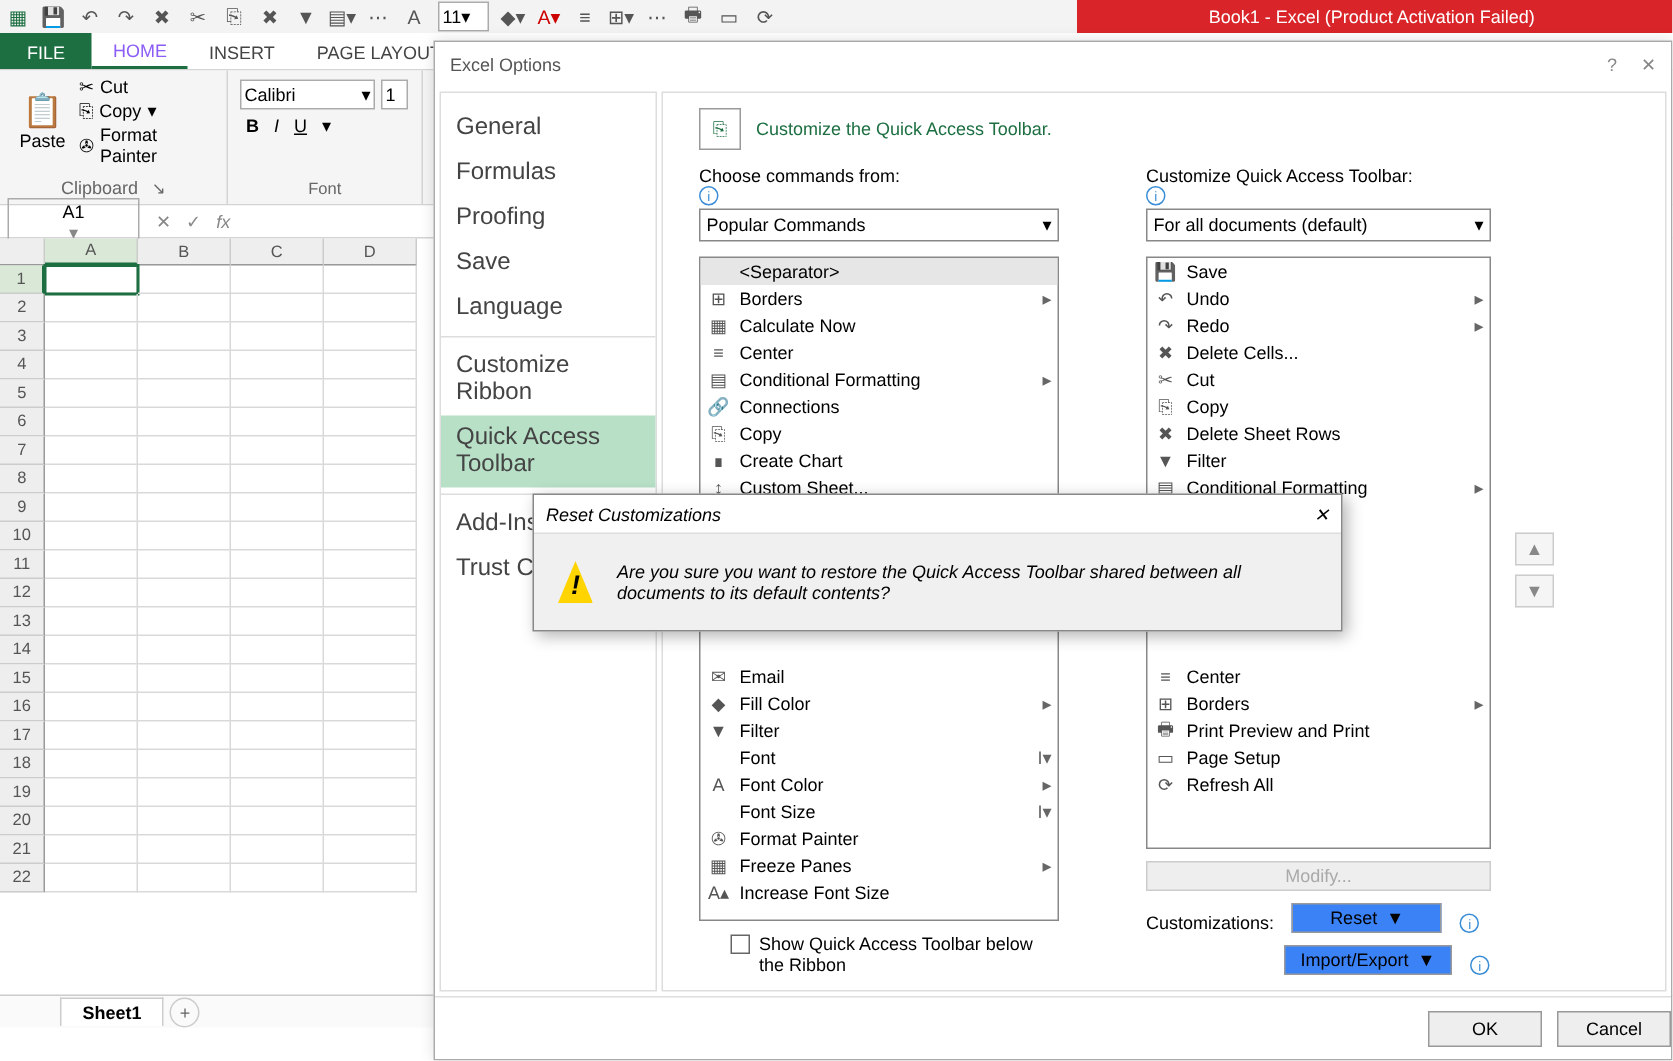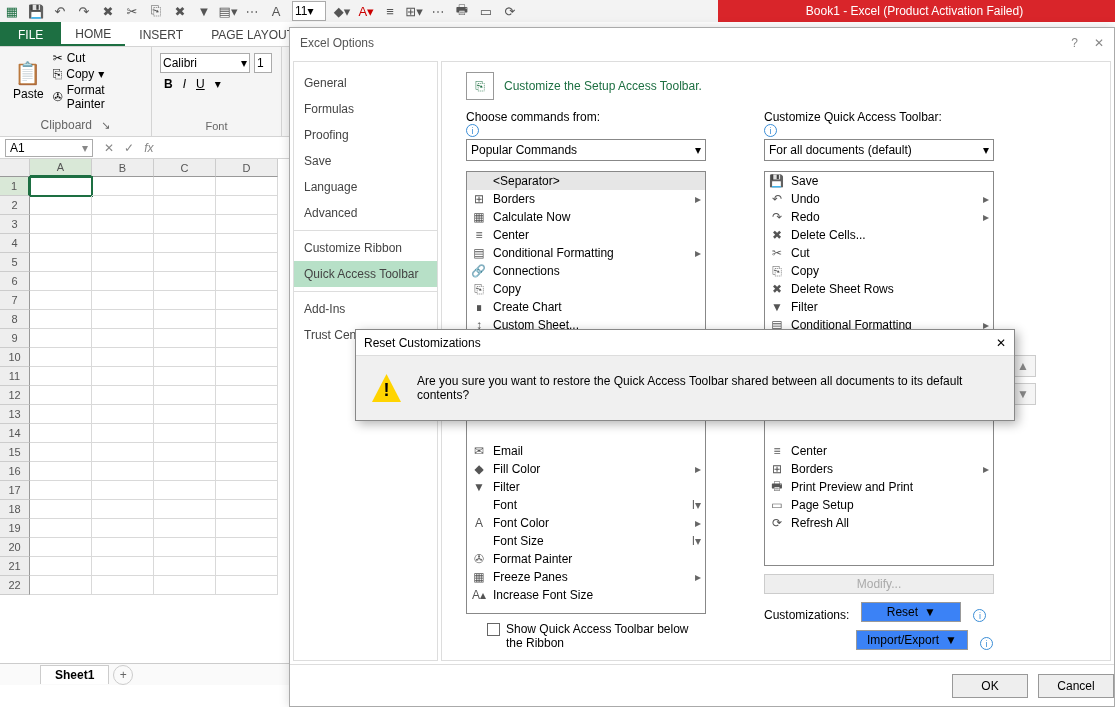--- a/index.html
+++ b/index.html
@@ -8,36 +8,36 @@
 
 .titlebar { height: 22px; background: linear-gradient(to right, #f3f3f3 0, #f3f3f3 718px, #d9252a 718px, #d9252a 100%); display: flex; align-items: center; padding: 0 4px; }
 .titlebar .qat { display: flex; gap: 8px; align-items: center; height: 100%; }
 .qat-icon { width: 16px; height: 16px; display: flex; align-items: center; justify-content: center; font-size: 13px; color: #555; }
 .titlebar .titletext { flex: 1; text-align: center; color: #fff; font-size: 12px; padding-left: 200px;}
 
 
 .tabs { height: 25px; display: flex; align-items: stretch; border-bottom: 1px solid #d4d4d4; }
 .tab { padding: 0 14px; display: flex; align-items: center; font-size: 12px; color: #444; border-top:1px solid transparent;}
 .tab.file { background: #1d6f42; color: #fff; padding: 0 18px;}
-.tab.active { color: #404040; border-bottom: 2px solid #1d6f42; }
+.tab.active { color: #8b5cf6; border-bottom: 2px solid #1d6f42; }
 
 
 .ribbon { height: 90px; display: flex; border-bottom: 1px solid #d4d4d4; background: #f5f5f5; }
 .group { border-right: 1px solid #d4d4d4; padding: 4px 8px; display:flex; flex-direction:column; justify-content:space-between;}
 .group-title { text-align:center; font-size:11px; color:#666; }
 .clipboard-main{display:flex; gap:4px;}
 .paste-box{display:flex;flex-direction:column;align-items:center;justify-content:center;width:42px;}
 .clip-side{display:flex;flex-direction:column;gap:2px;justify-content:center}
 .clip-side div{display:flex;align-items:center;gap:4px;font-size:12px;}
 .font-combo{border:1px solid #ababab;background:#fff;height:20px;font-size:12px;padding:0 2px;display:flex;align-items:center;}
 .font-row{display:flex;gap:4px;margin:2px 0;}
 
 
 .formula-row{height:22px;border-bottom:1px solid #d4d4d4;display:flex;align-items:center;background:#fff;}
-.namebox{width:88px;border:1px solid #ababab;margin:0 5px;padding:1px 4px;display:flex;justify-content:space-between;align-items:center;}
+.namebox{width:88px;border:1px solid #ababab;margin:0 5px;padding:1px 4px;display:flex;justify-content:space-between;align-items:center;flex-direction:column;}
 .fx-area{display:flex;gap:10px;align-items:center;color:#888;padding-left:6px;}
 
 
 .sheet{position:relative;}
 .colhdr{display:flex;height:18px;}
 .corner{width:30px;border-right:1px solid #ccc;border-bottom:1px solid #999;background:#eee;}
 .ch{width:62px;text-align:center;border-right:1px solid #ccc;border-bottom:1px solid #999;background:#eee;font-size:11px;color:#555;display:flex;align-items:center;justify-content:center;}
 .ch.sel{background:#d9e8d7;border-bottom:2px solid #1d6f42;}
 .rows .r{display:flex;height:19px;}
 .rh{width:30px;border-right:1px solid #999;border-bottom:1px solid #ccc;background:#eee;text-align:center;font-size:11px;color:#555;display:flex;align-items:center;justify-content:center;}
@@ -47,21 +47,21 @@
 .sheet-tabs{position:absolute;bottom:0;left:0;right:0;height:22px;border-top:1px solid #ccc;display:flex;align-items:center;padding-left:40px;gap:4px;background:#fafafa;}
 .stab{padding:2px 14px;border:1px solid #ccc;font-weight:bold;background:#fff;border-bottom:none;}
 .newtab{width:20px;height:20px;border:1px solid #ccc;border-radius:10px;display:flex;align-items:center;justify-content:center;color:#666;}
 
 
 .options{position:absolute;left:289px;top:27px;width:826px;height:680px;background:#fff;border:1px solid #aaa;box-shadow:0 0 10px rgba(0,0,0,.15);display:flex;flex-direction:column;}
 .options-title{height:30px;display:flex;align-items:center;padding:0 10px;background:#fff;color:#555;justify-content:space-between;}
 .options-title .wb{display:flex;gap:16px;}
 .options-body{flex:1;display:flex;overflow:hidden;}
 .o-nav{width:145px;border-right:1px solid #ddd;background:#fff;padding-top:8px;border:1px solid #ddd;margin:3px;}
-.o-nav div{padding:6px 10px;font-size:12px;color:#444;}
+.o-nav div{padding:6px 10px;font-size:16px;color:#444;}
 .o-nav div.activeItem{background:#b7e0c7;}
 .o-nav .divider{height:1px;background:#ddd;margin:4px 0;padding:0;}
 .o-main{flex:1;padding:10px 14px 10px 24px;display:flex;flex-direction:column;overflow:hidden;border:1px solid #ddd;margin:3px 3px 3px 0;}
 .o-heading{color:#1d6f42;font-size:13px;margin-bottom:10px;display:flex;align-items:center;gap:10px;}
 .o-heading .hi{width:28px;height:28px;border:1px solid #999;display:flex;align-items:center;justify-content:center;}
 .o-columns{flex:1;display:flex;gap:16px;overflow:hidden;}
 .col{display:flex;flex-direction:column;flex:1;}
 .sel-label{font-size:12px;margin-bottom:2px;}
 .drop{border:1px solid #888;height:22px;padding:0 4px;display:flex;align-items:center;justify-content:space-between;margin-bottom:10px;gap:44px;}
 .listbox{flex:1;border:1px solid #888;overflow-y:auto;overflow-x:hidden;min-height:380px;}
@@ -78,21 +78,21 @@
 .right-bottom{margin-top:8px;}
 .btn{border:1px solid #999;background:#eee;padding:2px 12px;min-width:60px;text-align:center;}
 .btn.dis{color:#aaa;border-color:#ccc;}
 .cust-row{display:flex;align-items:flex-end;gap:12px;margin-top:8px;}
 .dropbtn{border:1px solid #999;background:#3b82f6;padding:2px 10px;min-width:100px;display:flex;align-items:center;justify-content:center;gap:6px;}
 .hintcircle{width:13px;height:13px;border:1px solid #3a8dd6;border-radius:50%;color:#3a8dd6;display:flex;align-items:center;justify-content:center;font-size:9px;}
 .options-footer{height:42px;border-top:1px solid #ddd;display:flex;align-items:center;justify-content:flex-end;gap:10px;}
 .options-footer .btn{min-width:76px;padding:4px 12px;}
 
 
-.msgbox{position:absolute;left:355px;top:329px;width:660px;background:#f0f0f0;border:1px solid #888;box-shadow:3px 3px 10px rgba(0,0,0,.3);z-index:50;}
+.msgbox{position:absolute;left:355px;top:329px;width:540px;background:#f0f0f0;border:1px solid #888;box-shadow:3px 3px 10px rgba(0,0,0,.3);z-index:50;font-style:italic;}
 .msgbox-title{height:26px;background:#fff;display:flex;align-items:center;justify-content:space-between;padding:0 8px;border-bottom:1px solid #ddd;}
 .msgbox-body{padding:18px 16px;display:flex;align-items:center;gap:16px;}
 .warn{width:30px;height:28px;color:#000;background:#ffd400;clip-path:polygon(50% 0,100% 100%,0 100%);display:flex;align-items:flex-end;justify-content:center;font-weight:bold;font-size:18px;padding-bottom:1px;}
 .msgbox-footer{height:40px;display:flex;align-items:center;justify-content:center;gap:10px;background:#f0f0f0;}
 .msgbox-footer .btn{min-width:64px;padding:3px 16px;}
 .msgbox-footer .btn.primary{border:1.5px solid #1d6fd6;background:#e6f0fc;}
 </style>
 </head>
 <body>
 
@@ -361,32 +361,31 @@
       <span style="color:#888">✕</span>
     </span>
   </div>
   <div class="options-body">
     <div class="o-nav" id="onav">
         <div>General</div>
         <div>Formulas</div>
         <div>Proofing</div>
         <div>Save</div>
         <div>Language</div>
-        <div>Advanced</div>
         <div class="divider"></div>
         <div>Customize Ribbon</div>
         <div class="activeItem">Quick Access Toolbar</div>
         <div class="divider"></div>
         <div>Add-Ins</div>
         <div>Trust Center</div>
       </div>
     <div class="o-main">
       <div class="o-heading">
         <span class="hi">⎘</span>
-        <span>Customize the Setup Access Toolbar.</span>
+        <span>Customize the Quick Access Toolbar.</span>
       </div>
       <div class="o-columns">
         <div class="col" style="max-width:240px">
           <div class="sel-label"><span>Choose commands from:</span> <span class="hintcircle">i</span></div>
           <div class="drop">
               <span>Popular Commands</span>
               <span>▾</span>
             </div>
           <div class="listbox" id="leftlist">
               <div class="li separator">

